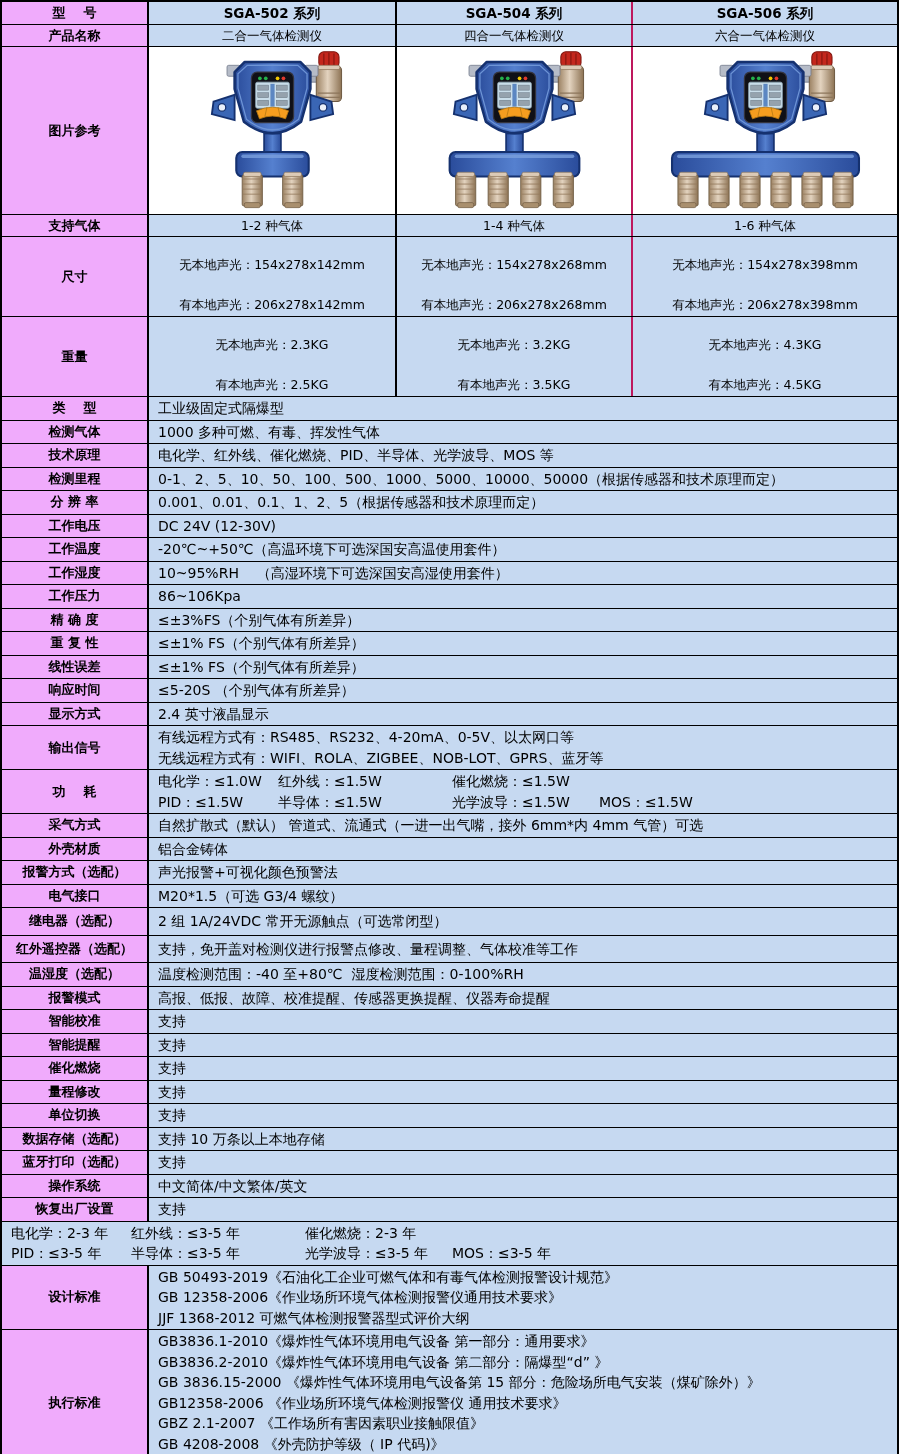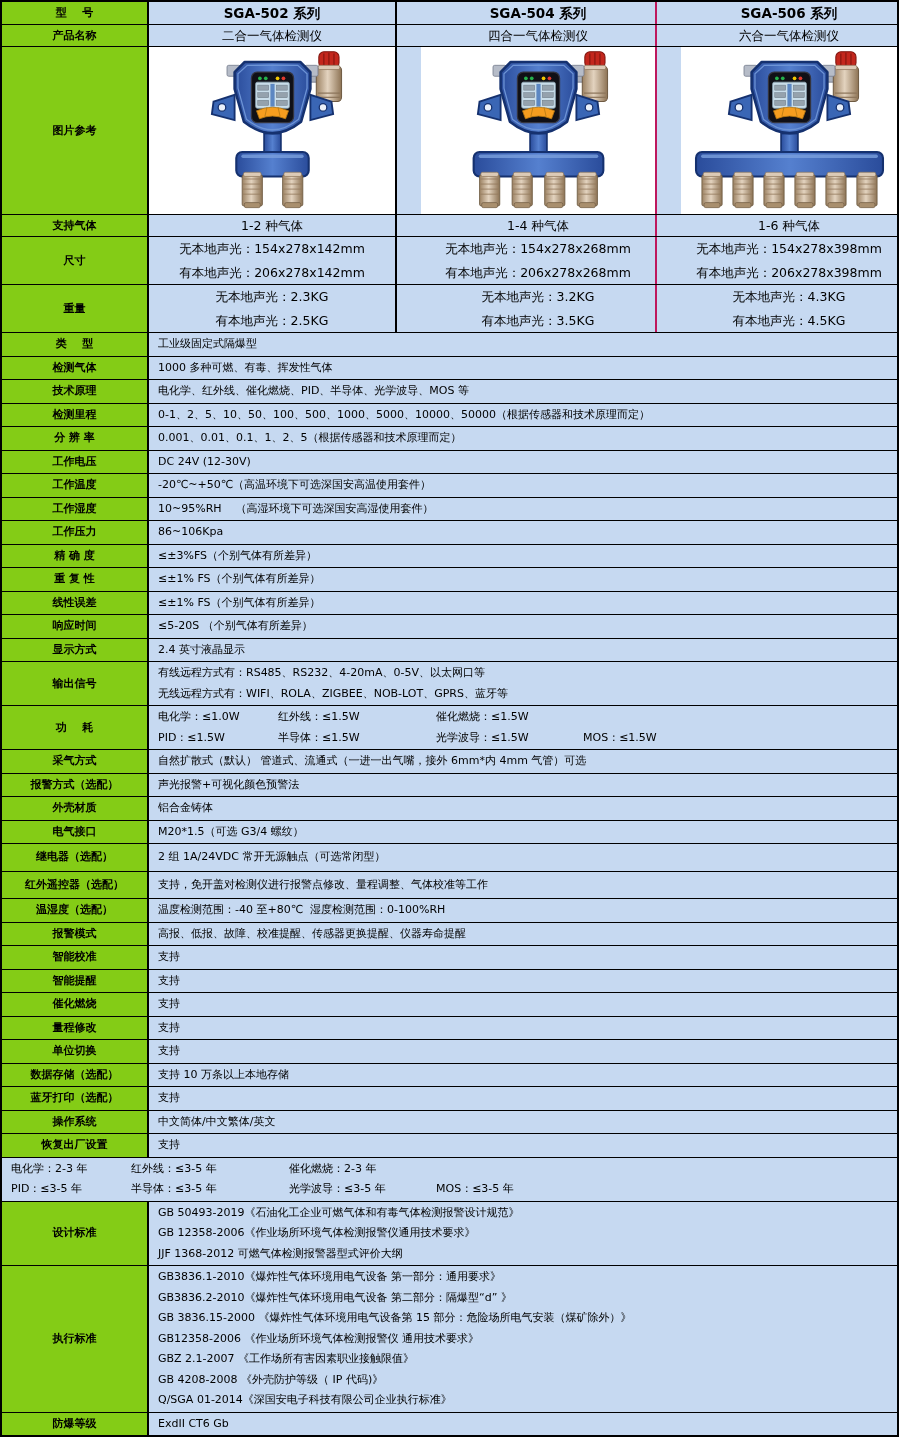--- a/index.html
+++ b/index.html
@@ -1,40 +1,40 @@
 <!DOCTYPE html>
 <html><head>
 <meta charset="utf-8">
 <style>
   html,body{margin:0;padding:0;background:#ffffff;}
   body{width:899px;font-family:"DejaVu Sans","Liberation Sans",sans-serif;color:#000;}
   .tbl{width:899px;box-sizing:border-box;border:2px solid #000;background:#C6D9F1;}
   .r{display:flex;border-bottom:1px solid #000;}
   .r:last-child{border-bottom:none;}
-  .lab{flex:0 0 147px;box-sizing:border-box;background:#84cc16;border-right:2px solid #000;
+  .lab{flex:0 0 147px;box-sizing:border-box;background:#f0abfc;border-right:2px solid #000;
        display:flex;align-items:center;justify-content:center;text-align:center;
-       font-weight:bold;font-size:11px;white-space:pre-wrap;padding:1px 9px;line-height:16px;}
-  .vals{flex:1;display:flex;min-width:0;gap:24px;}
+       font-weight:bold;font-size:13px;white-space:pre-wrap;padding:1px 9px;line-height:16px;}
+  .vals{flex:1;display:flex;min-width:0;}
   .c{box-sizing:border-box;background:#C6D9F1;display:flex;flex-direction:column;
      align-items:center;justify-content:center;text-align:center;font-size:12.5px;min-width:0;}
   .c1{flex:0 0 248px;border-right:2px solid #000;}
   .c2{flex:0 0 236px;border-right:2px solid #be185d;}
   .c3{flex:1;}
   .header .c{font-weight:bold;font-size:13.5px;height:22px;line-height:22px;}
   .cols .c{height:21px;line-height:21px;}
-  .cols2 .ln{line-height:23.5px;white-space:pre-wrap;}
+  .cols2 .ln{line-height:23.5px;white-space:pre-wrap;margin-top:16px;}
   .images .c{background:#ffffff;height:167px;justify-content:center;}
   .span-val{flex:1;box-sizing:border-box;background:#C6D9F1;display:flex;flex-direction:column;
             justify-content:center;padding:1px 6px 1px 9px;min-width:0;}
-  .span-val .ln{font-size:11px;line-height:20.5px;white-space:pre-wrap;text-align:left;}
+  .span-val .ln{font-size:14px;line-height:20.5px;white-space:pre-wrap;text-align:left;}
   .tall .span-val{padding-top:3px;padding-bottom:3px;}
   .seg{display:inline-block;}
   .seg:nth-child(1){min-width:120px;}
   .seg:nth-child(2){min-width:158px;}
-  .seg:nth-child(3){min-width:147px;}
+  .seg:nth-child(3){min-width:147px;margin-left:16px;}
   svg{display:block;}
 </style>
 </head>
 <body>
 
 <div class="tbl" id="table-root">
     <div class="r header">
       <div class="lab">型    号</div>
       <div class="vals">
         <div class="c c1">SGA-502 系列</div>
@@ -493,32 +493,32 @@
     </div>
     <div class="r span">
       <div class="lab">采气方式</div>
       <div class="vals">
         <div class="span-val">
           <div class="ln">自然扩散式（默认） 管道式、流通式（一进一出气嘴，接外 6mm*内 4mm 气管）可选</div>
         </div>
       </div>
     </div>
     <div class="r span">
+      <div class="lab">外壳材质</div>
+      <div class="vals">
+        <div class="span-val">
+          <div class="ln">铝合金铸体</div>
+        </div>
+      </div>
+    </div>
+    <div class="r span">
       <div class="lab">报警方式（选配）</div>
       <div class="vals">
         <div class="span-val">
           <div class="ln">声光报警+可视化颜色预警法</div>
-        </div>
-      </div>
-    </div>
-    <div class="r span">
-      <div class="lab">外壳材质</div>
-      <div class="vals">
-        <div class="span-val">
-          <div class="ln">铝合金铸体</div>
         </div>
       </div>
     </div>
     <div class="r span">
       <div class="lab">电气接口</div>
       <div class="vals">
         <div class="span-val">
           <div class="ln">M20*1.5（可选 G3/4 螺纹）</div>
         </div>
       </div>

